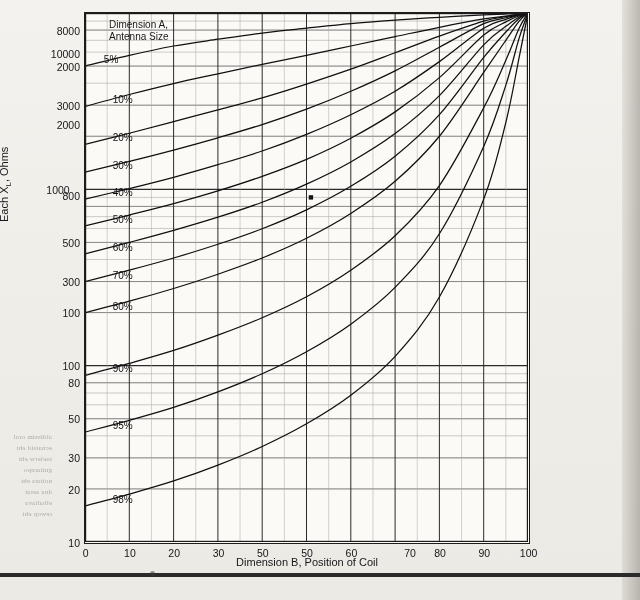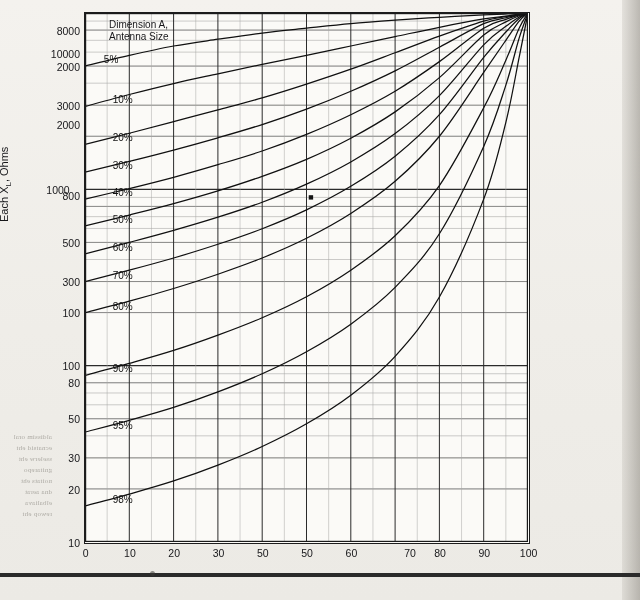--- a/index.html
+++ b/index.html
@@ -280,13 +280,16 @@
       <div class="xtick" style="left: 134.5px;">30</div>
       <div class="xtick" style="left: 178.8px;">50</div>
       <div class="xtick" style="left: 223.1px;">50</div>
       <div class="xtick" style="left: 267.4px;">60</div>
       <div class="xtick" style="left: 326px;">70</div>
       <div class="xtick" style="left: 356px;">80</div>
       <div class="xtick" style="left: 400.3px;">90</div>
       <div class="xtick" style="left: 444.6px;">100</div>
     </div>
 
+  <div class="axis-label-x">
+    <span>Dimension B, Position of Coil</span>
+  </div>
 </div>
 
 </body></html>

